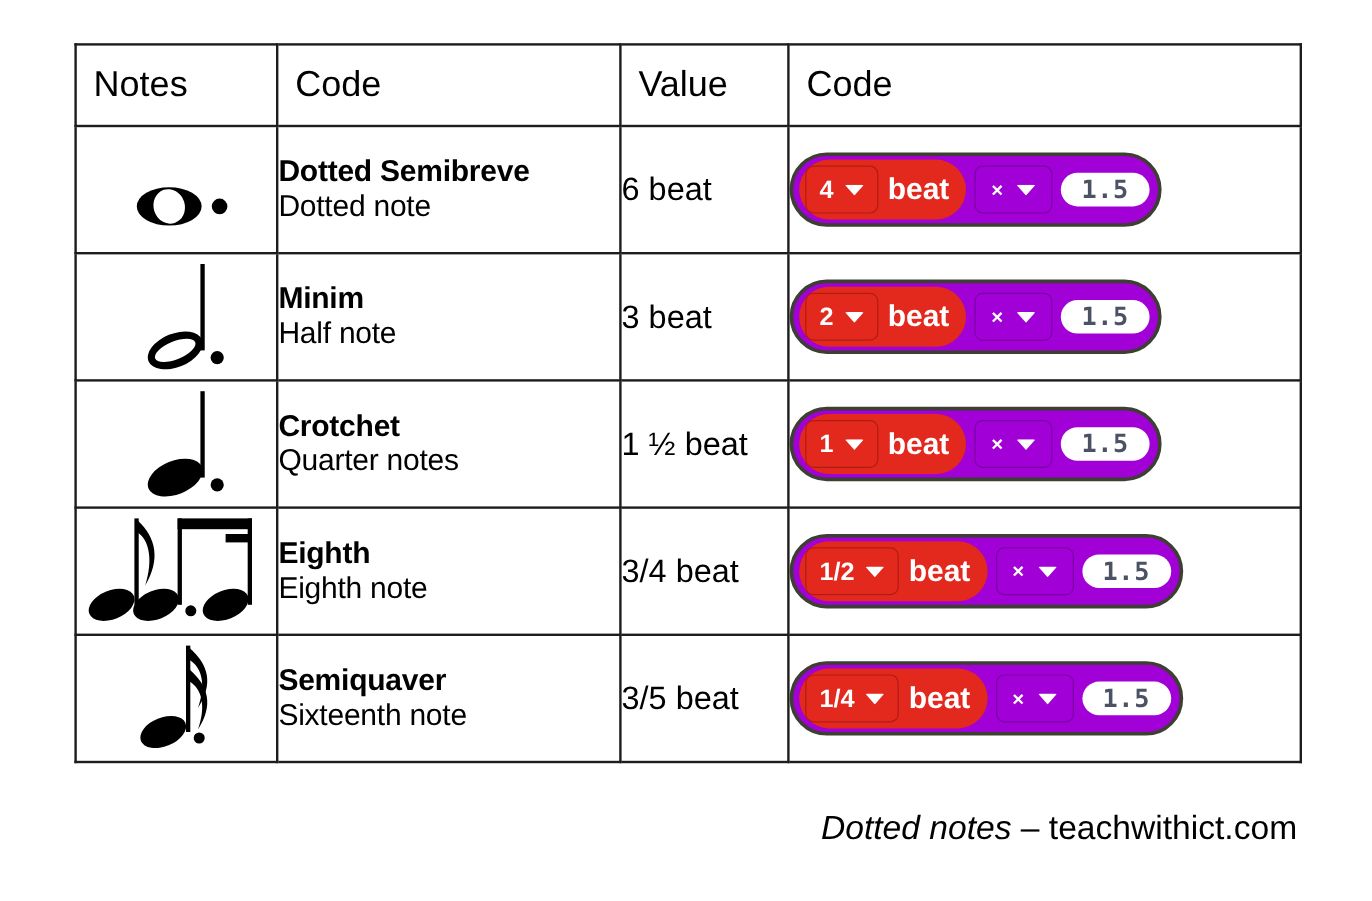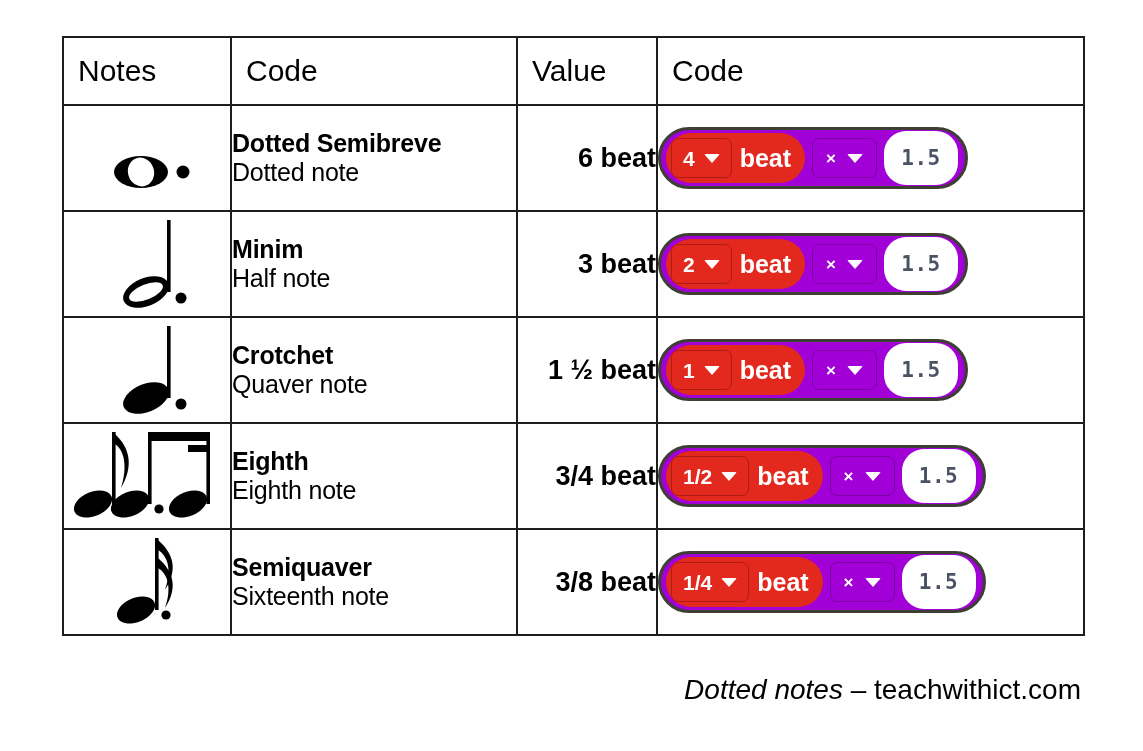--- a/index.html
+++ b/index.html
@@ -84,25 +84,24 @@
     letter-spacing: -0.2px;
   }
   .name-secondary {
     display: block;
     font-weight: 400;
     font-size: 25px;
     letter-spacing: -0.2px;
   }
 
   .value-cell {
-    text-align: right;
+    text-align: left;
     font-size: 27px;
     line-height: 1.22;
     padding: 2px 6px;
-    font-weight: bold;
   }
 
   .code-cell {
     padding: 0 0 0 16px;
   }
 
   
   .block-outer {
     display: inline-flex;
     align-items: center;
@@ -180,21 +179,21 @@
     border-radius: 2px;
     flex: none;
   }
 
   .num-oval {
     display: inline-flex;
     align-items: center;
     justify-content: center;
     background: #ffffff;
     border-radius: 22px;
-    height: 54px;
+    height: 28px;
     min-width: 74px;
     padding: 0 8px;
     box-sizing: border-box;
   }
   .num-oval .num-text {
     color: #4b5263;
     font-family: "DejaVu Sans Mono", monospace;
     font-weight: bold;
     font-size: 21px;
     line-height: 1;
@@ -324,21 +323,21 @@
               <g transform="translate(18,4)">
                 <rect x="50" y="0" width="3.6" height="72" fill="#000"></rect>
                 <ellipse cx="29" cy="72" rx="24" ry="14" fill="#000" transform="rotate(-22 29 72)"></ellipse>
                 <circle cx="64" cy="78" r="5.5" fill="#000"></circle>
               </g>
             </svg>
           </div>
         </td>
         <td class="name-cell">
           <span class="name-primary">Crotchet</span>
-          <span class="name-secondary">Quaver note</span>
+          <span class="name-secondary">Quarter notes</span>
         </td>
         <td class="value-cell">1 ½ beat</td>
         <td class="code-cell">
           <div class="block-outer">
             <div class="block-inner-red">
               <div class="dropdown-red">
                 <span class="dd-text">1</span>
                 <span class="caret"></span>
               </div>
               <span class="beat-label">beat</span>
@@ -414,21 +413,21 @@
                 <ellipse cx="19" cy="72" rx="20" ry="12" fill="#000" transform="rotate(-22 19 72)"></ellipse>
                 <circle cx="49" cy="77" r="4.6" fill="#000"></circle>
               </g>
             </svg>
           </div>
         </td>
         <td class="name-cell">
           <span class="name-primary">Semiquaver</span>
           <span class="name-secondary">Sixteenth note</span>
         </td>
-        <td class="value-cell">3/8 beat</td>
+        <td class="value-cell">3/5 beat</td>
         <td class="code-cell">
           <div class="block-outer">
             <div class="block-inner-red">
               <div class="dropdown-red">
                 <span class="dd-text">1/4</span>
                 <span class="caret"></span>
               </div>
               <span class="beat-label">beat</span>
             </div>
             <div class="dropdown-op">

